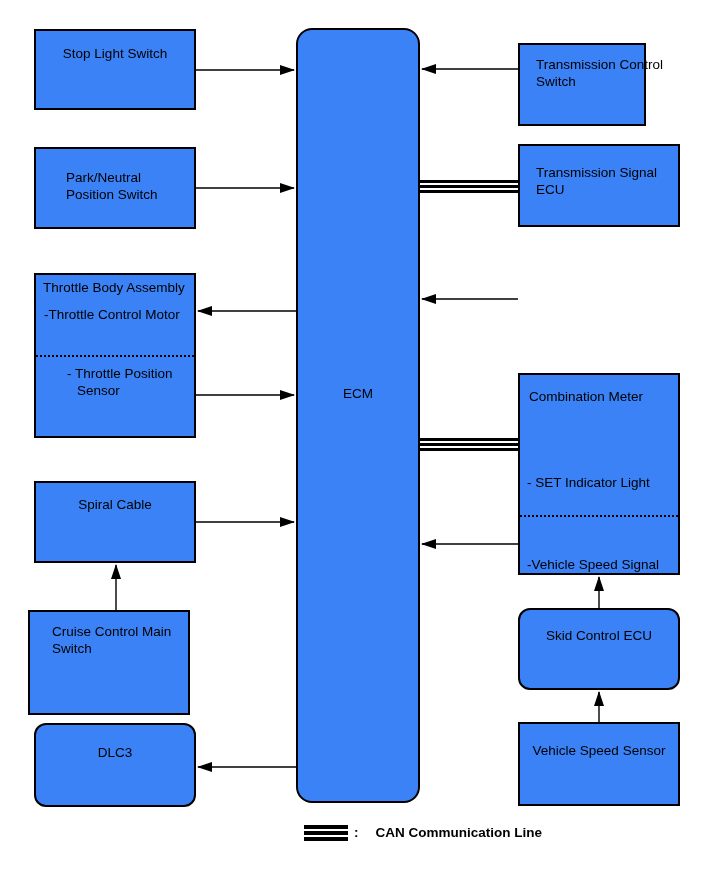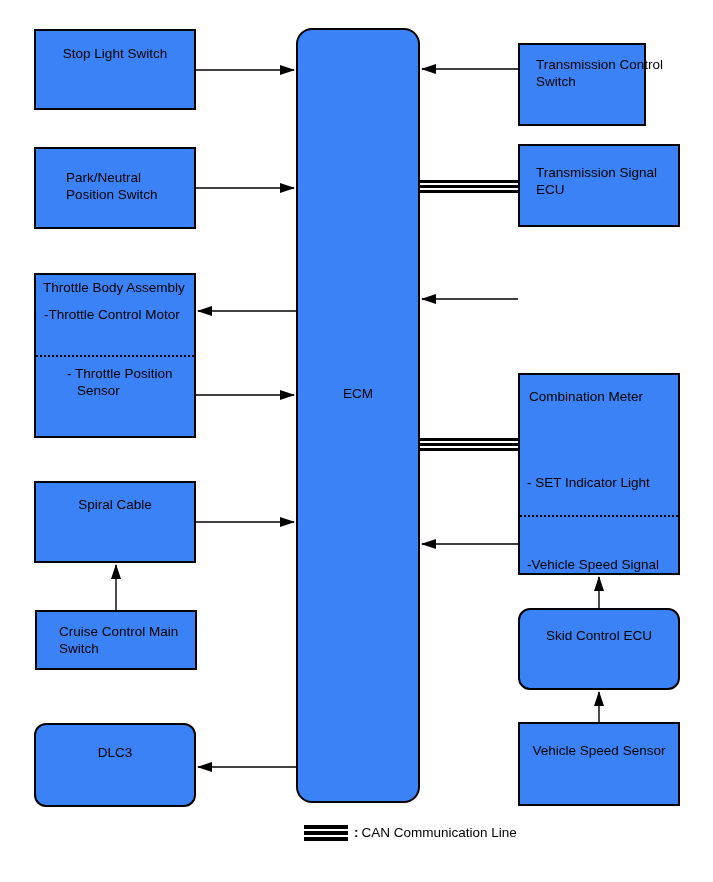--- a/index.html
+++ b/index.html
@@ -18,21 +18,21 @@
   .center { text-align:center; left:0; right:0; }
   .hang { padding-left:10px; text-indent:-10px; }
   .divider { position:absolute; left:0; right:0; height:0; border-top:2px dotted #000; }
   svg.wires { position:absolute; left:0; top:0; width:713px; height:882px; pointer-events:none; }
   .can-line { position:absolute; width:98px; height:13px; display:flex; flex-direction:column; justify-content:space-between; }
   .can-line > div { height:3px; background:#000; }
   .legend { position:absolute; left:304px; top:824px; display:flex; align-items:center; }
   .legend-symbol { width:44px; height:16px; display:flex; flex-direction:column; justify-content:space-between; }
   .legend-symbol > div { height:4px; background:#000; }
   .legend-sep { margin-left:6px; font-weight:bold; }
-  .legend-label { margin-left:3px; }
+  .legend-label { margin-left:17px;font-weight:bold; }
 </style>
 </head>
 <body>
 
 <div class="canvas">
 
   <svg class="wires">
     <defs>
       <marker id="ah" markerWidth="15" markerHeight="10" refX="14" refY="5" orient="auto" markerUnits="userSpaceOnUse">
         <path d="M0,0 L15,5 L0,10 Z" fill="#000"></path>
@@ -75,21 +75,21 @@
     <span class="lbl" style="left:7px; top:4px;">Throttle Body Assembly</span>
     <span class="lbl" style="left:8px; top:31px;">-Throttle Control Motor</span>
     <div class="divider" style="top:80px;"></div>
     <span class="lbl hang" style="left:8px; top:90px; width:135px;margin-left:23px;">- Throttle Position Sensor</span>
   </div>
 
   <div class="box" style="left:34px; top:481px; width:162px; height:82px;">
     <span class="lbl center" style="top:13px;">Spiral Cable</span>
   </div>
 
-  <div class="box" style="left:35px; top:610px; width:162px; height:60px;">
+  <div class="box" style="left:28px; top:610px; width:162px; height:105px;">
     <span class="lbl" style="left:22px; top:11px; width:130px;">Cruise Control Main Switch</span>
   </div>
 
   <div class="box rounded" style="left:34px; top:723px; width:162px; height:84px;">
     <span class="lbl center" style="top:19px;">DLC3</span>
   </div>
 
   <div class="box ecm-box" style="left:296px; top:28px; width:124px; height:775px;">
     <span class="lbl center" style="top:355px;">ECM</span>
   </div>

